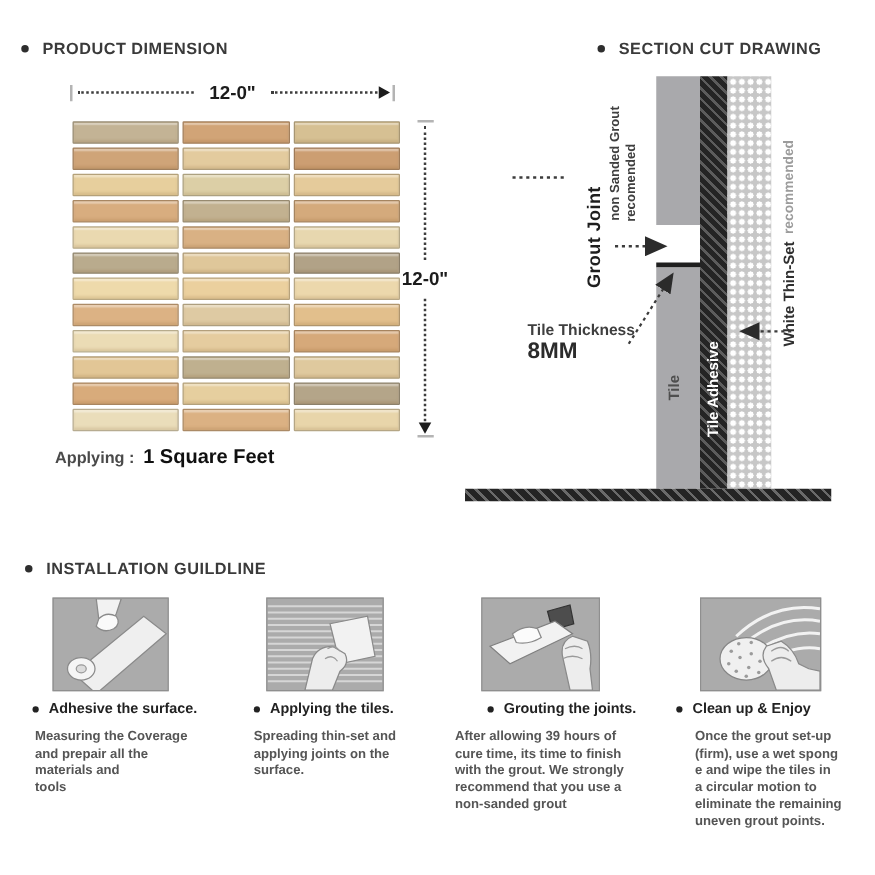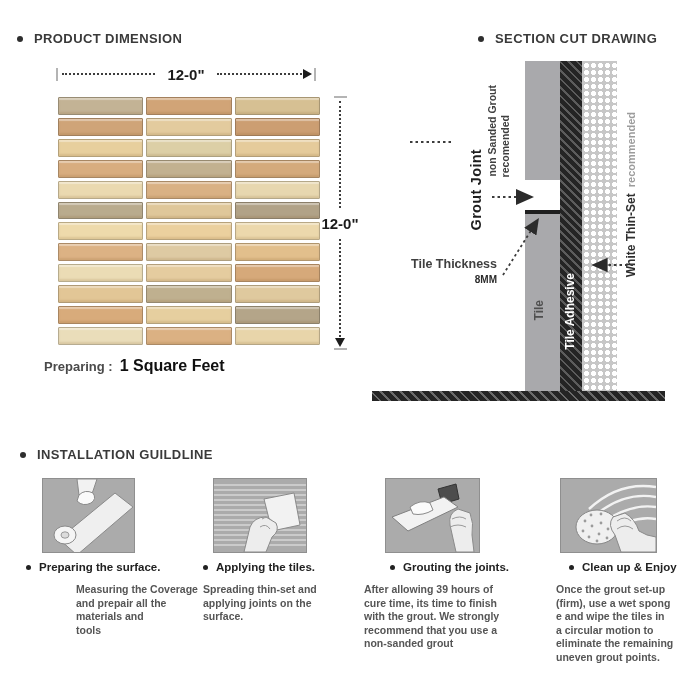--- a/index.html
+++ b/index.html
@@ -66,23 +66,23 @@
     position:absolute; writing-mode:vertical-rl; transform:rotate(180deg);
     white-space:nowrap; font-weight:bold;
   }
   #cut .grout-joint { left:96px;  bottom:175px; font-size:14.5px; color:#1e1e1e; letter-spacing:.3px; }
   #cut .grout-note1 { left:114px; bottom:228px; font-size:10.5px; color:#3f3f3f; }
   #cut .grout-note2 { left:127px; bottom:228px; font-size:10.5px; color:#3f3f3f; }
   #cut .tile-lab    { left:160px; bottom:85px;  font-size:12px;   color:#4f4f4f; }
   #cut .adh-lab     { left:191px; bottom:55px;  font-size:12px;   color:#ffffff; }
   #cut .thin-lab    { left:252px; bottom:128px; font-size:12px;   color:#2f2f2f; }
   #cut .thin-lab .note { color:#9c9c9c; margin-inline-start:6px; font-size:11px; }
-  #cut .thickness { right:175px; top:202px; text-align:right; }
+  #cut .thickness { right:164px; top:202px; text-align:left; }
   #cut .thickness .l1 { font-weight:bold; font-size:12.5px; color:#3f3f3f; line-height:15px; }
-  #cut .thickness .l2 { font-weight:bold; font-size:10px; color:#2b2b2b; line-height:16px; }
+  #cut .thickness .l2 { font-weight:bold; font-size:18px; color:#2b2b2b; line-height:16px; }
   #cut svg.overlay { left:0; top:0; pointer-events:none; }
 
   
   .step-box {
     position:absolute; top:478px; height:75px; background:#ababab;
     border:1px solid #8f8f8f; overflow:hidden;
   }
   .step-title { position:absolute; top:561px; display:flex; align-items:center; gap:8px; }
   .step-title .dot { width:5px; height:5px; border-radius:50%; background:#222; }
   .step-title .txt { font-weight:bold; font-size:11.5px; color:#222; }
@@ -148,21 +148,21 @@
 
 <div class="abs dim-v">
   <span class="tick"></span>
   <span class="dots"></span>
   <span class="lab">12-0"</span>
   <span class="dots arrow"></span>
   <span class="tick"></span>
 </div>
 
 <div class="abs coverage">
-  <span class="k">Preparing :</span>
+  <span class="k">Applying :</span>
   <span class="v">1 Square Feet</span>
 </div>
 
 <div class="abs sec-head" style="left:478px; top:31px;">
   <span class="dot"></span>
   <span class="txt">SECTION CUT DRAWING</span>
 </div>
 
 <div class="abs" id="cut">
   <div class="abs col-tile-upper"></div>
@@ -209,23 +209,23 @@
     <rect width="91" height="73" fill="#ababab"></rect>
     <polygon points="16,60 72,14 90,28 34,76" fill="#efefef" stroke="#8a8a8a" stroke-width="1"></polygon>
     <ellipse cx="22" cy="56" rx="11" ry="9" fill="#f5f5f5" stroke="#8a8a8a"></ellipse>
     <ellipse cx="22" cy="56" rx="4" ry="3.2" fill="#dcdcdc" stroke="#9a9a9a"></ellipse>
     <polygon points="34,0 54,0 50,12 46,20 36,16" fill="#f2f2f2" stroke="#8a8a8a"></polygon>
     <path d="M36,16 q6,-6 14,-2 q4,6 -2,10 q-8,4 -14,-2 z" fill="#fafafa" stroke="#8a8a8a"></path>
   </svg>
 </div>
 <div class="step-title" style="left:26px;">
   <span class="dot"></span>
-  <span class="txt">Preparing the surface.</span>
-</div>
-<div class="step-body" style="left:28px; width:150px;margin-left:48px;">Measuring the Coverage
+  <span class="txt">Adhesive the surface.</span>
+</div>
+<div class="step-body" style="left:28px; width:150px;">Measuring the Coverage
 and prepair all the
 materials and
 tools</div>
 
 <div class="step-box" style="left:213px; width:94px;">
   <svg width="92" height="73" viewBox="0 0 92 73">
     <rect width="92" height="73" fill="#ababab"></rect>
     <path d="M0,6 H92 M0,11 H92 M0,16 H92 M0,21 H92 M0,26 H92 M0,31 H92 M0,36 H92 M0,41 H92 M0,46 H92 M0,51 H92 M0,56 H92 M0,61 H92 M0,66 H92" stroke="#d6d6d6" stroke-width="1.6"></path>
     <polygon points="50,20 80,14 86,46 58,52" fill="#f2f2f2" stroke="#8a8a8a"></polygon>
     <path d="M30,73 L36,48 Q40,38 52,38 L62,44 Q66,52 58,58 L52,73 Z" fill="#ededed" stroke="#8a8a8a"></path>
@@ -275,21 +275,21 @@
       <circle cx="28" cy="58" r="1.4"></circle>
         <circle cx="38" cy="55" r="1.4"></circle>
         <circle cx="47" cy="50" r="1.4"></circle>
       <circle cx="36" cy="62" r="1.4"></circle>
         <circle cx="46" cy="59" r="1.4"></circle>
     </g>
     <path d="M60,73 L54,56 Q46,46 52,38 L64,34 Q74,40 78,52 L86,56 L95,58 L95,73 Z" fill="#ededed" stroke="#8a8a8a"></path>
     <path d="M56,42 q8,-6 14,0 M56,50 q8,-6 16,0" stroke="#9a9a9a" fill="none"></path>
   </svg>
 </div>
-<div class="step-title" style="left:541px;margin-left:28px;">
+<div class="step-title" style="left:541px;">
   <span class="dot"></span>
   <span class="txt">Clean up &amp; Enjoy</span>
 </div>
 <div class="step-body" style="left:556px; width:140px;">Once the grout set-up
 (firm), use a wet spong
 e and wipe the tiles in
  a circular motion to
 eliminate the remaining
 uneven grout points.</div>
 

